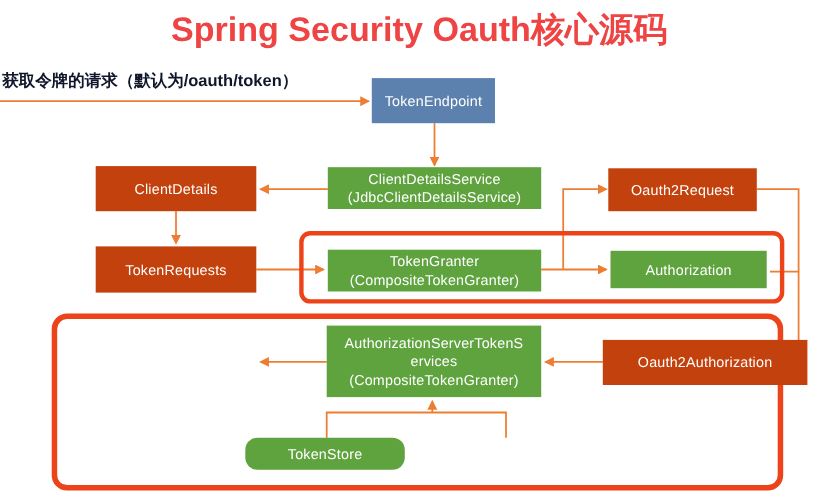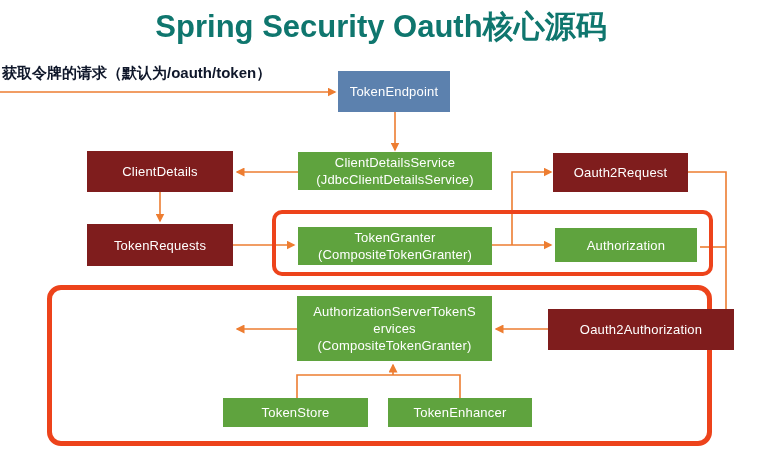--- a/index.html
+++ b/index.html
@@ -2,37 +2,37 @@
 <html><head>
 <meta charset="utf-8">
 <style>
   html,body{margin:0;padding:0;background:#ffffff;}
   .stage{
     position:relative;width:762px;height:455px;background:#ffffff;overflow:hidden;
     font-family:"Liberation Sans","DejaVu Sans",sans-serif;
   }
   .title{
     position:absolute;left:0;top:6px;width:100%;text-align:center;
-    font-size:31px;font-weight:700;color:#0f766e;letter-spacing:0px;
+    font-size:31px;font-weight:700;color:#ef4444;letter-spacing:0px;
   }
   .annotation{
     position:absolute;left:2px;top:64px;
     font-size:15px;font-weight:600;color:#0f172a;white-space:nowrap;
   }
   svg.wires{position:absolute;left:0;top:0;z-index:1;}
   .hlrect{position:absolute;box-sizing:border-box;border-style:solid;border-color:#ED431B;background:transparent;z-index:2;}
   .rect1{left:272px;top:210px;width:441px;height:66px;border-width:4px;border-radius:10px;}
   .rect2{left:47px;top:285px;width:665px;height:161px;border-width:5px;border-radius:14px;}
   .node{
     position:absolute;z-index:3;display:flex;flex-direction:column;
     align-items:center;justify-content:center;
     color:#ffffff;font-size:13px;line-height:17px;text-align:center;
     letter-spacing:.2px;
   }
-  .blue{background:#7f1d1d;}
+  .blue{background:#c2410c;}
   .steel{background:#5C81AE;}
   .green{background:#5FA33E;}
 </style>
 </head>
 <body>
 
 <div class="stage">
 
   <div class="title">Spring Security Oauth核心源码</div>
 
@@ -98,21 +98,18 @@
   <div class="node green" style="left:297px;top:296px;width:195px;height:65px;">
     <span>AuthorizationServerTokenS</span>
     <span>ervices</span>
     <span>(CompositeTokenGranter)</span>
   </div>
 
   <div class="node blue" style="left:548px;top:309px;width:186px;height:41px;">
     <span>Oauth2Authorization</span>
   </div>
 
-  <div class="node green" style="left:223px;top:398px;width:145px;height:29px;">
+  <div class="node green" style="left:223px;top:398px;width:145px;height:29px;border-radius:11px;">
     <span>TokenStore</span>
   </div>
 
-  <div class="node green" style="left:388px;top:398px;width:144px;height:29px;">
-    <span>TokenEnhancer</span>
-  </div>
 
 </div>
 
 </body></html>

